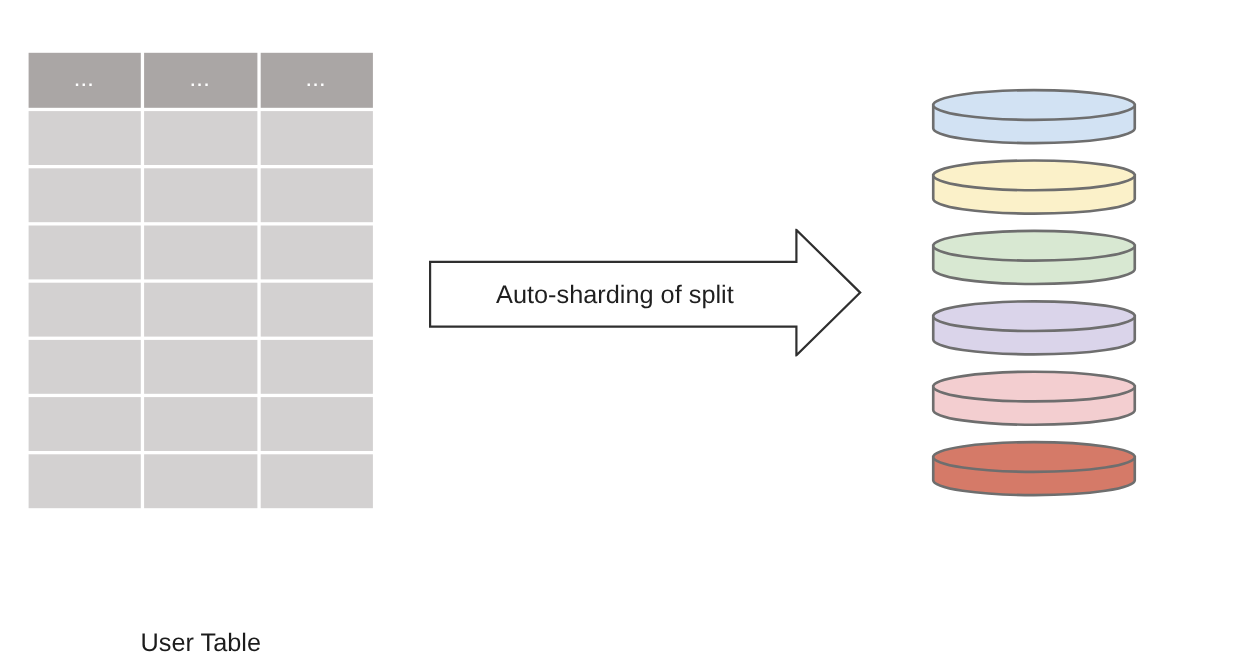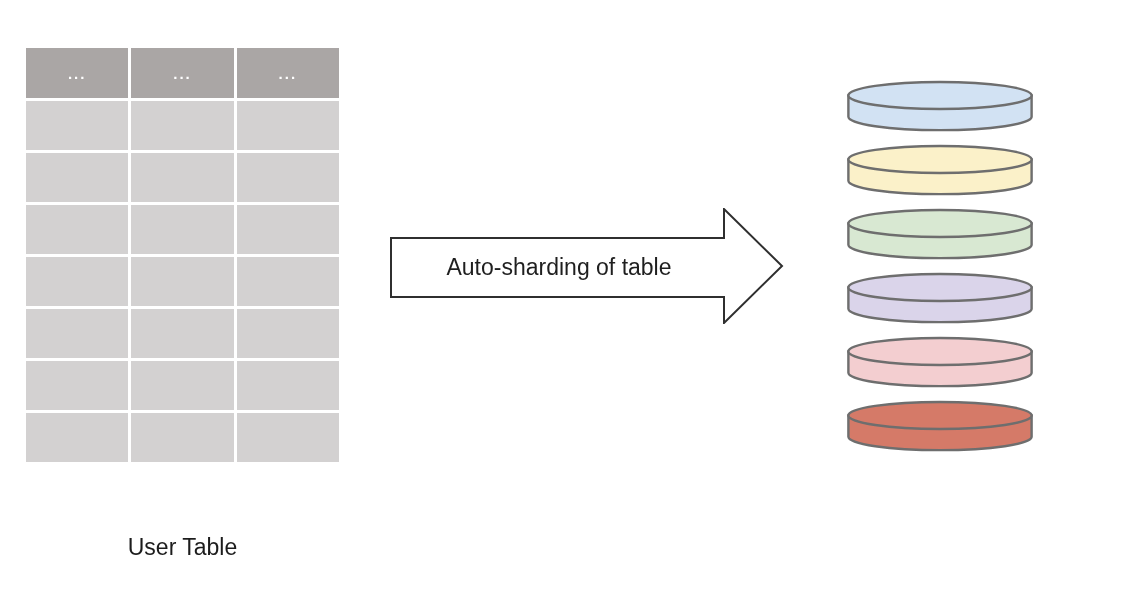--- a/index.html
+++ b/index.html
@@ -32,20 +32,21 @@
     font-size: 15px;
     letter-spacing: 2px;
   }
   .user-table .cell { background: #d3d1d1; }
 
   .caption {
     position: absolute;
     font-size: 23px;
     color: #1c1c1c;
     text-align: center;
+    margin-top: 37px;
   }
   .caption-left { left: 26px; width: 313px; top: 534px; }
   .caption-right { left: 780px; width: 320px; top: 534px; }
 
   
   .arrow-svg {
     position: absolute;
     left: 390px; top: 208px;
     width: 394px; height: 116px;
   }
@@ -106,21 +107,21 @@
     <div class="cell"></div>
     <div class="cell"></div>
     <div class="cell"></div>
   </div>
 
   <div class="caption caption-left">User Table</div>
 
   <svg class="arrow-svg" viewBox="0 0 394 116" preserveAspectRatio="none">
     <path d="M1,30 L334,30 L334,1 L392,58 L334,115 L334,89 L1,89 Z" stroke-width="2" stroke-linejoin="miter" fill="#ffffff" stroke="#2f2f2f"></path>
   </svg>
-  <div class="arrow-label">Auto-sharding of table</div>
+  <div class="arrow-label">Auto-sharding of split</div>
 
   <div class="tablets">
     <svg class="tablet" viewBox="0 0 196 56">
       <path d="M3,16 L3,38 A95,14 0 0 0 193,38 L193,16 Z" stroke-width="2.5" fill="#d2e2f3" stroke="#6e6e6e"></path>
       <ellipse cx="98" cy="16" rx="95" ry="14" stroke-width="2.5" fill="#d2e2f3" stroke="#6e6e6e"></ellipse>
     </svg>
     <svg class="tablet" viewBox="0 0 196 56">
       <path d="M3,16 L3,38 A95,14 0 0 0 193,38 L193,16 Z" stroke-width="2.5" fill="#fbf1c9" stroke="#6e6e6e"></path>
       <ellipse cx="98" cy="16" rx="95" ry="14" stroke-width="2.5" fill="#fbf1c9" stroke="#6e6e6e"></ellipse>
     </svg>

